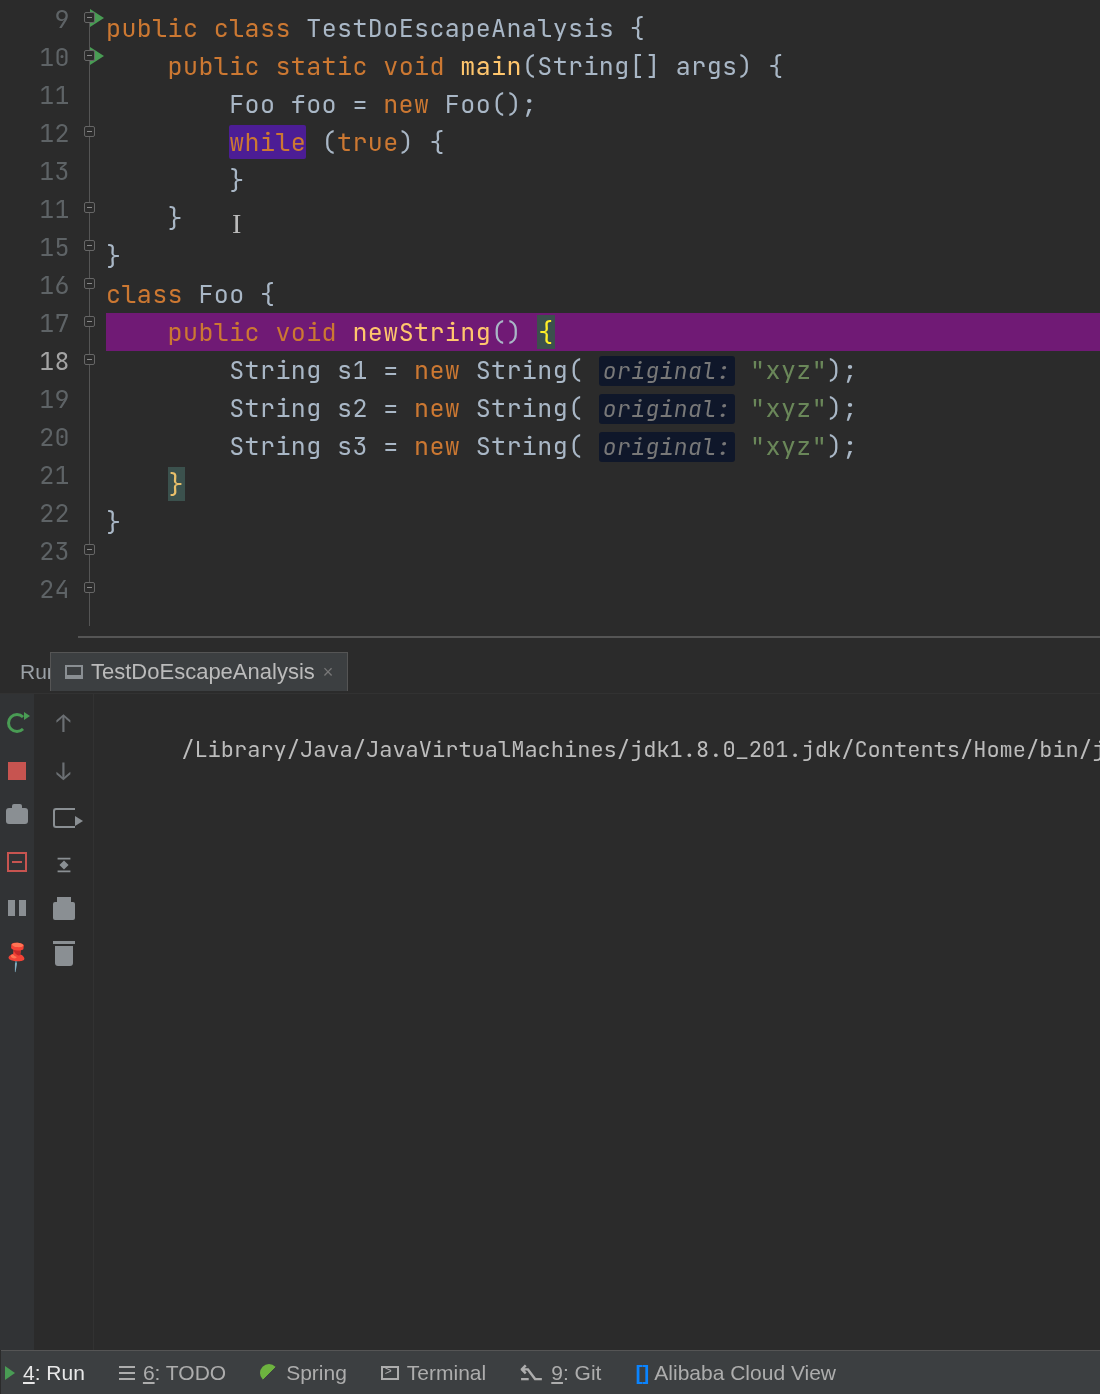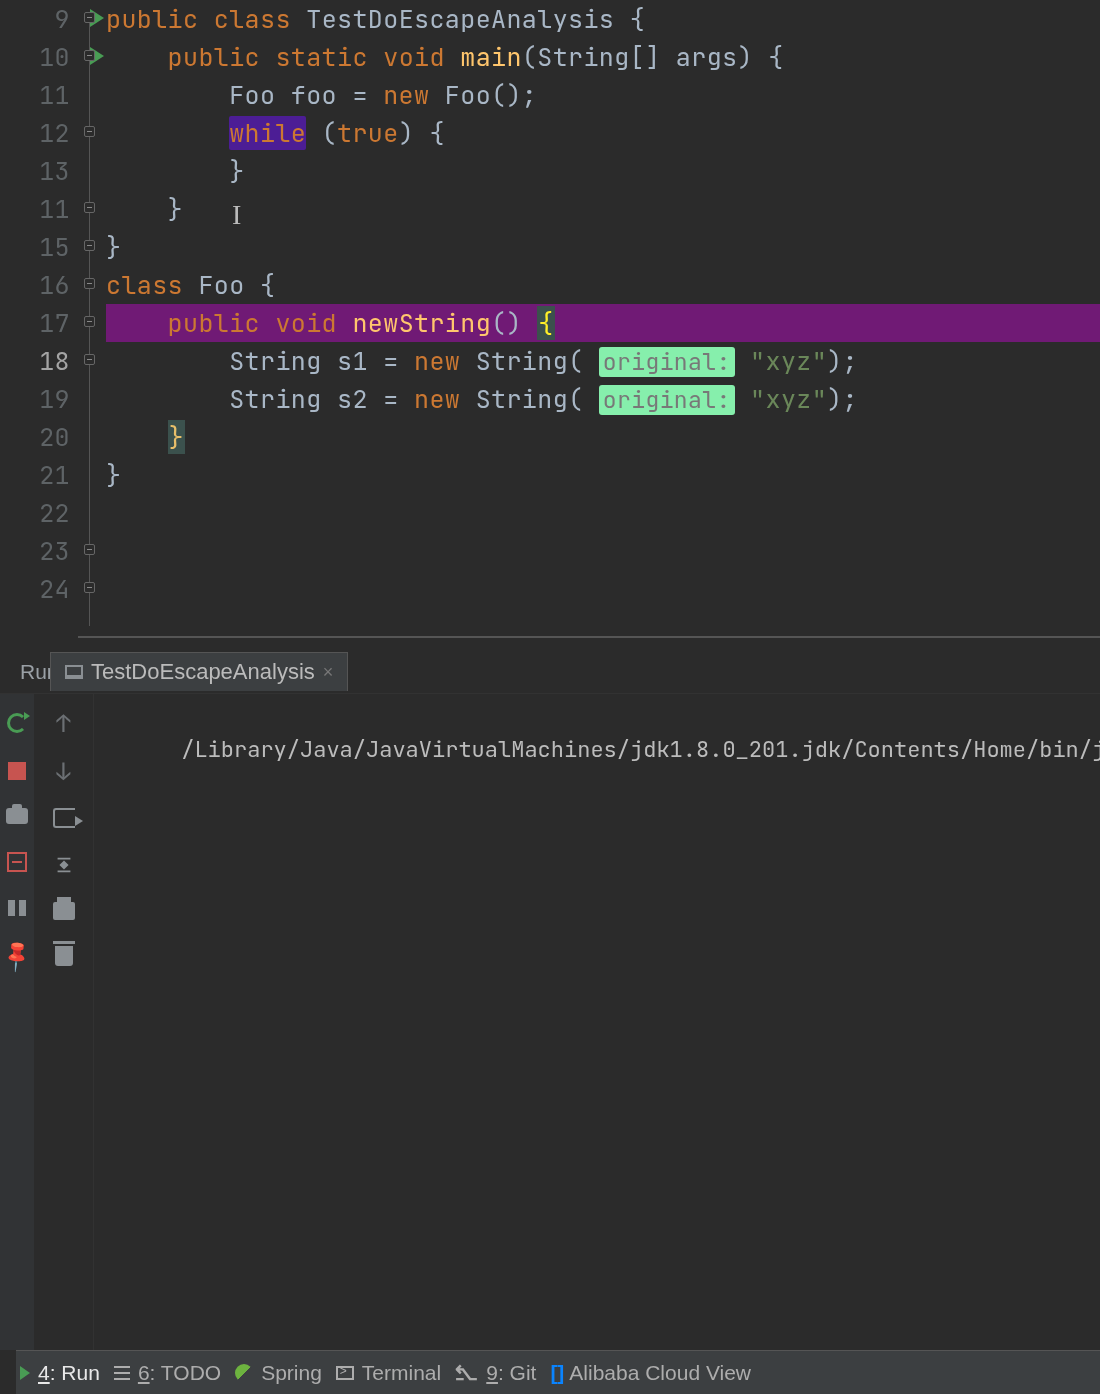--- a/index.html
+++ b/index.html
@@ -66,32 +66,33 @@
   .fold-mark::before {
     content:"";
     position:absolute;
     left:2px; right:2px; top:4px;
     height:1px; background:#888;
   }
 
   .code {
     flex:1;
     position:relative;
+    margin-top:9px;
   }
   .code .row { height:38px; white-space:pre; }
   .code .row.hl { background:#701a75; }
 
   
   .kw   { color:#cc7832; }
   .kwhl { color:#cc7832; background:#4c1d95; border-radius:2px; }
   .cls  { color:#a9b7c6; }
   .mthd { color:#ffc66d; }
   .str  { color:#6a8759; }
   .plain{ color:#a9b7c6; }
-  .hint { color:#787878; background:#86efac; padding:0 4px; border-radius:3px; font-size:23px; }
+  .hint { color:#787878; background:#0f172a; padding:0 4px; border-radius:3px; font-style:italic; font-size:23px; }
   .brace-match { background:#3b514d; color:#ffef28; padding:0 1px; }
   .brace-gold  { color:#e8bf6a; }
 
   .caret {
     position:absolute;
     color:#bbb;
     font-size:28px;
     font-family:serif;
   }
 
@@ -181,26 +182,26 @@
     font-family:"JetBrains Mono","Menlo",monospace;
     color:#bcbcbc;
     padding:12px 8px;
     white-space:pre;
     overflow:hidden;
   }
 
   
   .bottom-bar {
     position:absolute;
-    left:16px; right:0; bottom:0; height:44px;
+    left:1px; right:0; bottom:0; height:44px;
     background:#3c3f41;
     border-top:1px solid #555;
     display:flex;
     align-items:center;
-    gap:14px;
+    gap:34px;
     padding-left:4px;
     color:#adadad;
     font-size:21px;
     font-family:"Segoe UI",sans-serif;
     white-space:nowrap;
   }
   .bottom-bar .item { display:flex; align-items:center; gap:8px; cursor:default; }
   .bottom-bar .item.sel { color:#e8e8e8; }
   .bb-tri { width:0;height:0;border-left:10px solid #499C54;border-top:7px solid transparent;border-bottom:7px solid transparent; }
   .bb-list { width:16px;height:14px;position:relative; }
@@ -257,20 +258,21 @@
     <div class="row">    <span class="kw">public</span> <span class="kw">static</span> <span class="kw">void</span> <span class="mthd">main</span><span class="plain">(String[] args) {</span></div>
     <div class="row">        <span class="cls">Foo</span> <span class="plain">foo</span> = <span class="kw">new</span> <span class="plain">Foo();</span></div>
     <div class="row">        <span class="kwhl">while</span><span class="plain"> (</span><span class="kw">true</span><span class="plain">) {</span></div>
     <div class="row">        <span class="plain">}</span></div>
     <div class="row">    <span class="plain">}</span></div>
     <div class="row"><span class="plain">}</span></div>
     <div class="row"><span class="kw">class</span> <span class="cls">Foo</span> <span class="plain">{</span></div>
     <div class="row hl">    <span class="kw">public</span> <span class="kw">void</span> <span class="mthd">newString</span><span class="plain">() </span><span class="brace-match">{</span></div>
     <div class="row">        <span class="cls">String</span> <span class="plain">s1</span><span class="plain"> = </span><span class="kw">new</span> <span class="plain">String(</span> <span class="hint">original:</span> <span class="str">"xyz"</span><span class="plain">);</span></div>
     <div class="row">        <span class="cls">String</span> <span class="plain">s2</span><span class="plain"> = </span><span class="kw">new</span> <span class="plain">String(</span> <span class="hint">original:</span> <span class="str">"xyz"</span><span class="plain">);</span></div>
+    <div class="row">        <span class="cls">String</span> <span class="plain">s3</span><span class="plain"> = </span><span class="kw">new</span> <span class="plain">String(</span> <span class="hint">original:</span> <span class="str">"xyz"</span><span class="plain">);</span></div>
     <div class="row">    <span class="brace-match brace-gold">}</span></div>
     <div class="row"><span class="plain">}</span></div>
 
     <span class="caret" style="left:126px; top:196px;">I</span>
   </div>
 </div>
 
 <div class="seplinebelow"></div>
 
 <div class="run-panel">

